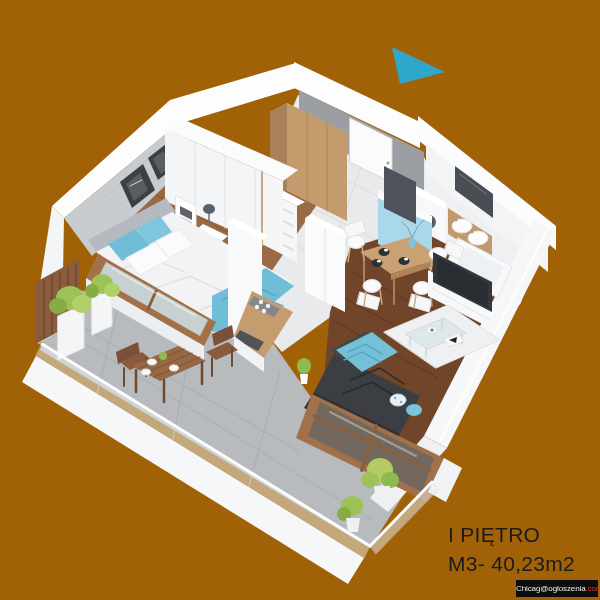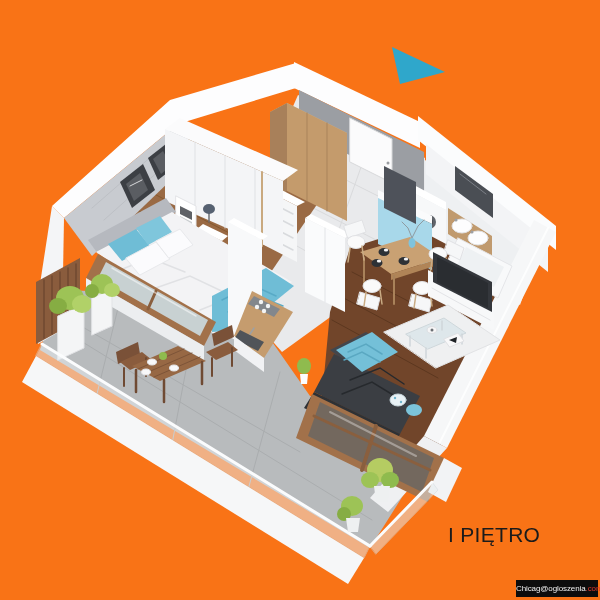--- a/index.html
+++ b/index.html
@@ -1,16 +1,16 @@
 <!DOCTYPE html>
 <html><head>
 <meta charset="utf-8">
 <style>
   html,body{margin:0;padding:0;background:#ffffff;}
-  #stage{position:relative;width:600px;height:600px;background:#f97316;overflow:hidden;
+  #stage{position:relative;width:600px;height:600px;background:#a16207;overflow:hidden;
          font-family:"Liberation Sans", sans-serif;}
   #plan-svg{position:absolute;left:0;top:0;}
   #title-block{position:absolute;left:448px;top:520px;color:#1b1b1b;line-height:29px;
                font-size:21px;letter-spacing:.3px;}
   #watermark{position:absolute;left:516px;top:580px;width:82px;height:17px;background:#0c0c0c;
              color:#efefef;font-size:8px;line-height:17px;text-align:left;letter-spacing:-0.1px;}
   #watermark .tld{color:#e2382b;}
 </style>
 </head>
 <body>
@@ -236,16 +236,17 @@
       <ellipse cx="390" cy="480" rx="9" ry="8" fill="#8fbb4e"></ellipse>
       <polygon points="374,486 390,486 388,502 376,502" fill="#eef0f1"></polygon>
       <ellipse cx="352" cy="506" rx="11" ry="10" fill="#9dc356"></ellipse>
       <ellipse cx="344" cy="514" rx="7" ry="7" fill="#86ad43"></ellipse>
       <polygon points="346,518 360,518 358,532 348,532" fill="#eef0f1"></polygon>
       <polygon points="36,356 364,558 348,584 22,382" fill="#f6f7f8"></polygon>
     </svg>
 
   <div id="title-block">
     <div>I PIĘTRO</div>
+    <div>M3- 40,23m2</div>
   </div>
 
   <div id="watermark"><span>Chicag@ogloszenia</span><span class="tld">.com</span></div>
 </div>
 
 </body></html>

